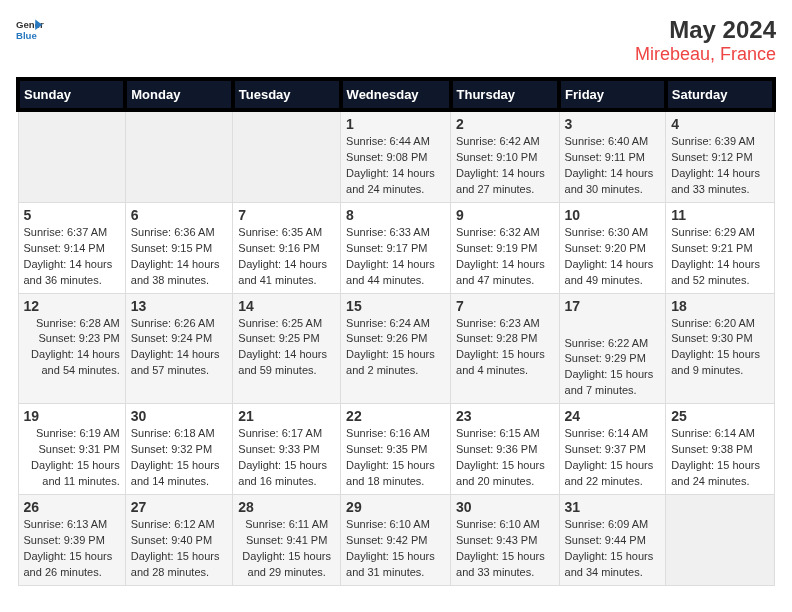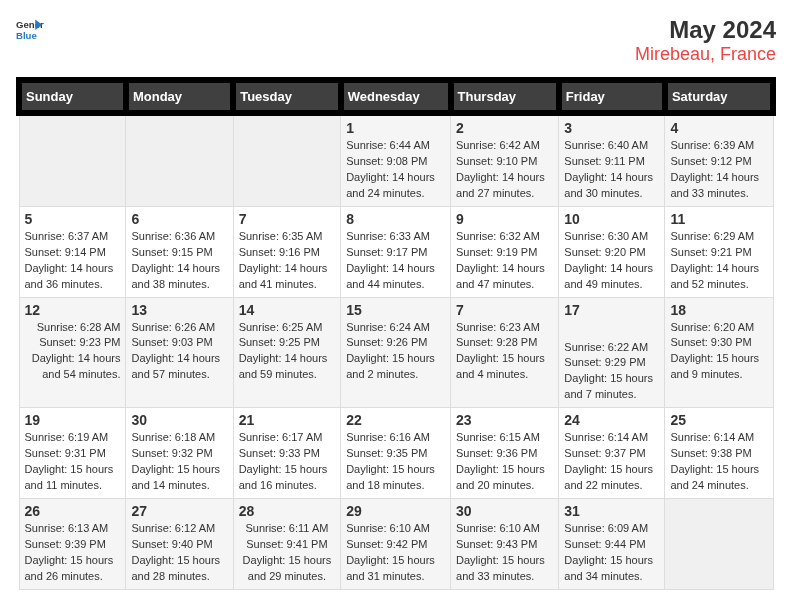--- a/index.html
+++ b/index.html
@@ -36,27 +36,27 @@
     .location {
       font-size: 18px;
       color: #ef4444;
     }
     table {
       width: 100%;
       border-collapse: collapse;
       font-size: 11px;
     }
     thead th {
-      background: #404040;
+      background: #0f172a;
       color: #fff;
       padding: 6px 4px;
       text-align: left;
       font-size: 13px;
       font-weight: bold;
-      border: 6px solid #000000;
+      border: 4px solid #000000;
     }
     td {
       border: 1px solid #ddd;
       vertical-align: top;
       padding: 4px 5px;
       width: 113px;
       height: 88px;
       background: #fff;
     }
     td.empty {
@@ -196,21 +196,21 @@
         <td>
           <div class="day-num">12</div>
           <div class="day-info" style="white-space: pre-line; text-align: right;">Sunrise: 6:28 AM
 Sunset: 9:23 PM
 Daylight: 14 hours
 and 54 minutes.</div>
         </td>
         <td>
           <div class="day-num">13</div>
           <div class="day-info" style="white-space: pre-line;">Sunrise: 6:26 AM
-Sunset: 9:03 PM
+Sunset: 9:24 PM
 Daylight: 14 hours
 and 57 minutes.</div>
         </td>
         <td>
           <div class="day-num">14</div>
           <div class="day-info" style="white-space: pre-line;">Sunrise: 6:25 AM
 Sunset: 9:25 PM
 Daylight: 14 hours
 and 59 minutes.</div>
         </td>
@@ -239,21 +239,21 @@
           <div class="day-num">18</div>
           <div class="day-info" style="white-space: pre-line;">Sunrise: 6:20 AM
 Sunset: 9:30 PM
 Daylight: 15 hours
 and 9 minutes.</div>
         </td>
       </tr>
       <tr>
         <td>
           <div class="day-num">19</div>
-          <div class="day-info" style="white-space: pre-line;">Sunrise: 6:19 AM
+          <div class="day-info" style="white-space: pre-line; text-align: right;">Sunrise: 6:19 AM
 Sunset: 9:31 PM
 Daylight: 15 hours
 and 11 minutes.</div>
         </td>
         <td>
           <div class="day-num">30</div>
           <div class="day-info" style="white-space: pre-line;">Sunrise: 6:18 AM
 Sunset: 9:32 PM
 Daylight: 15 hours
 and 14 minutes.</div>

